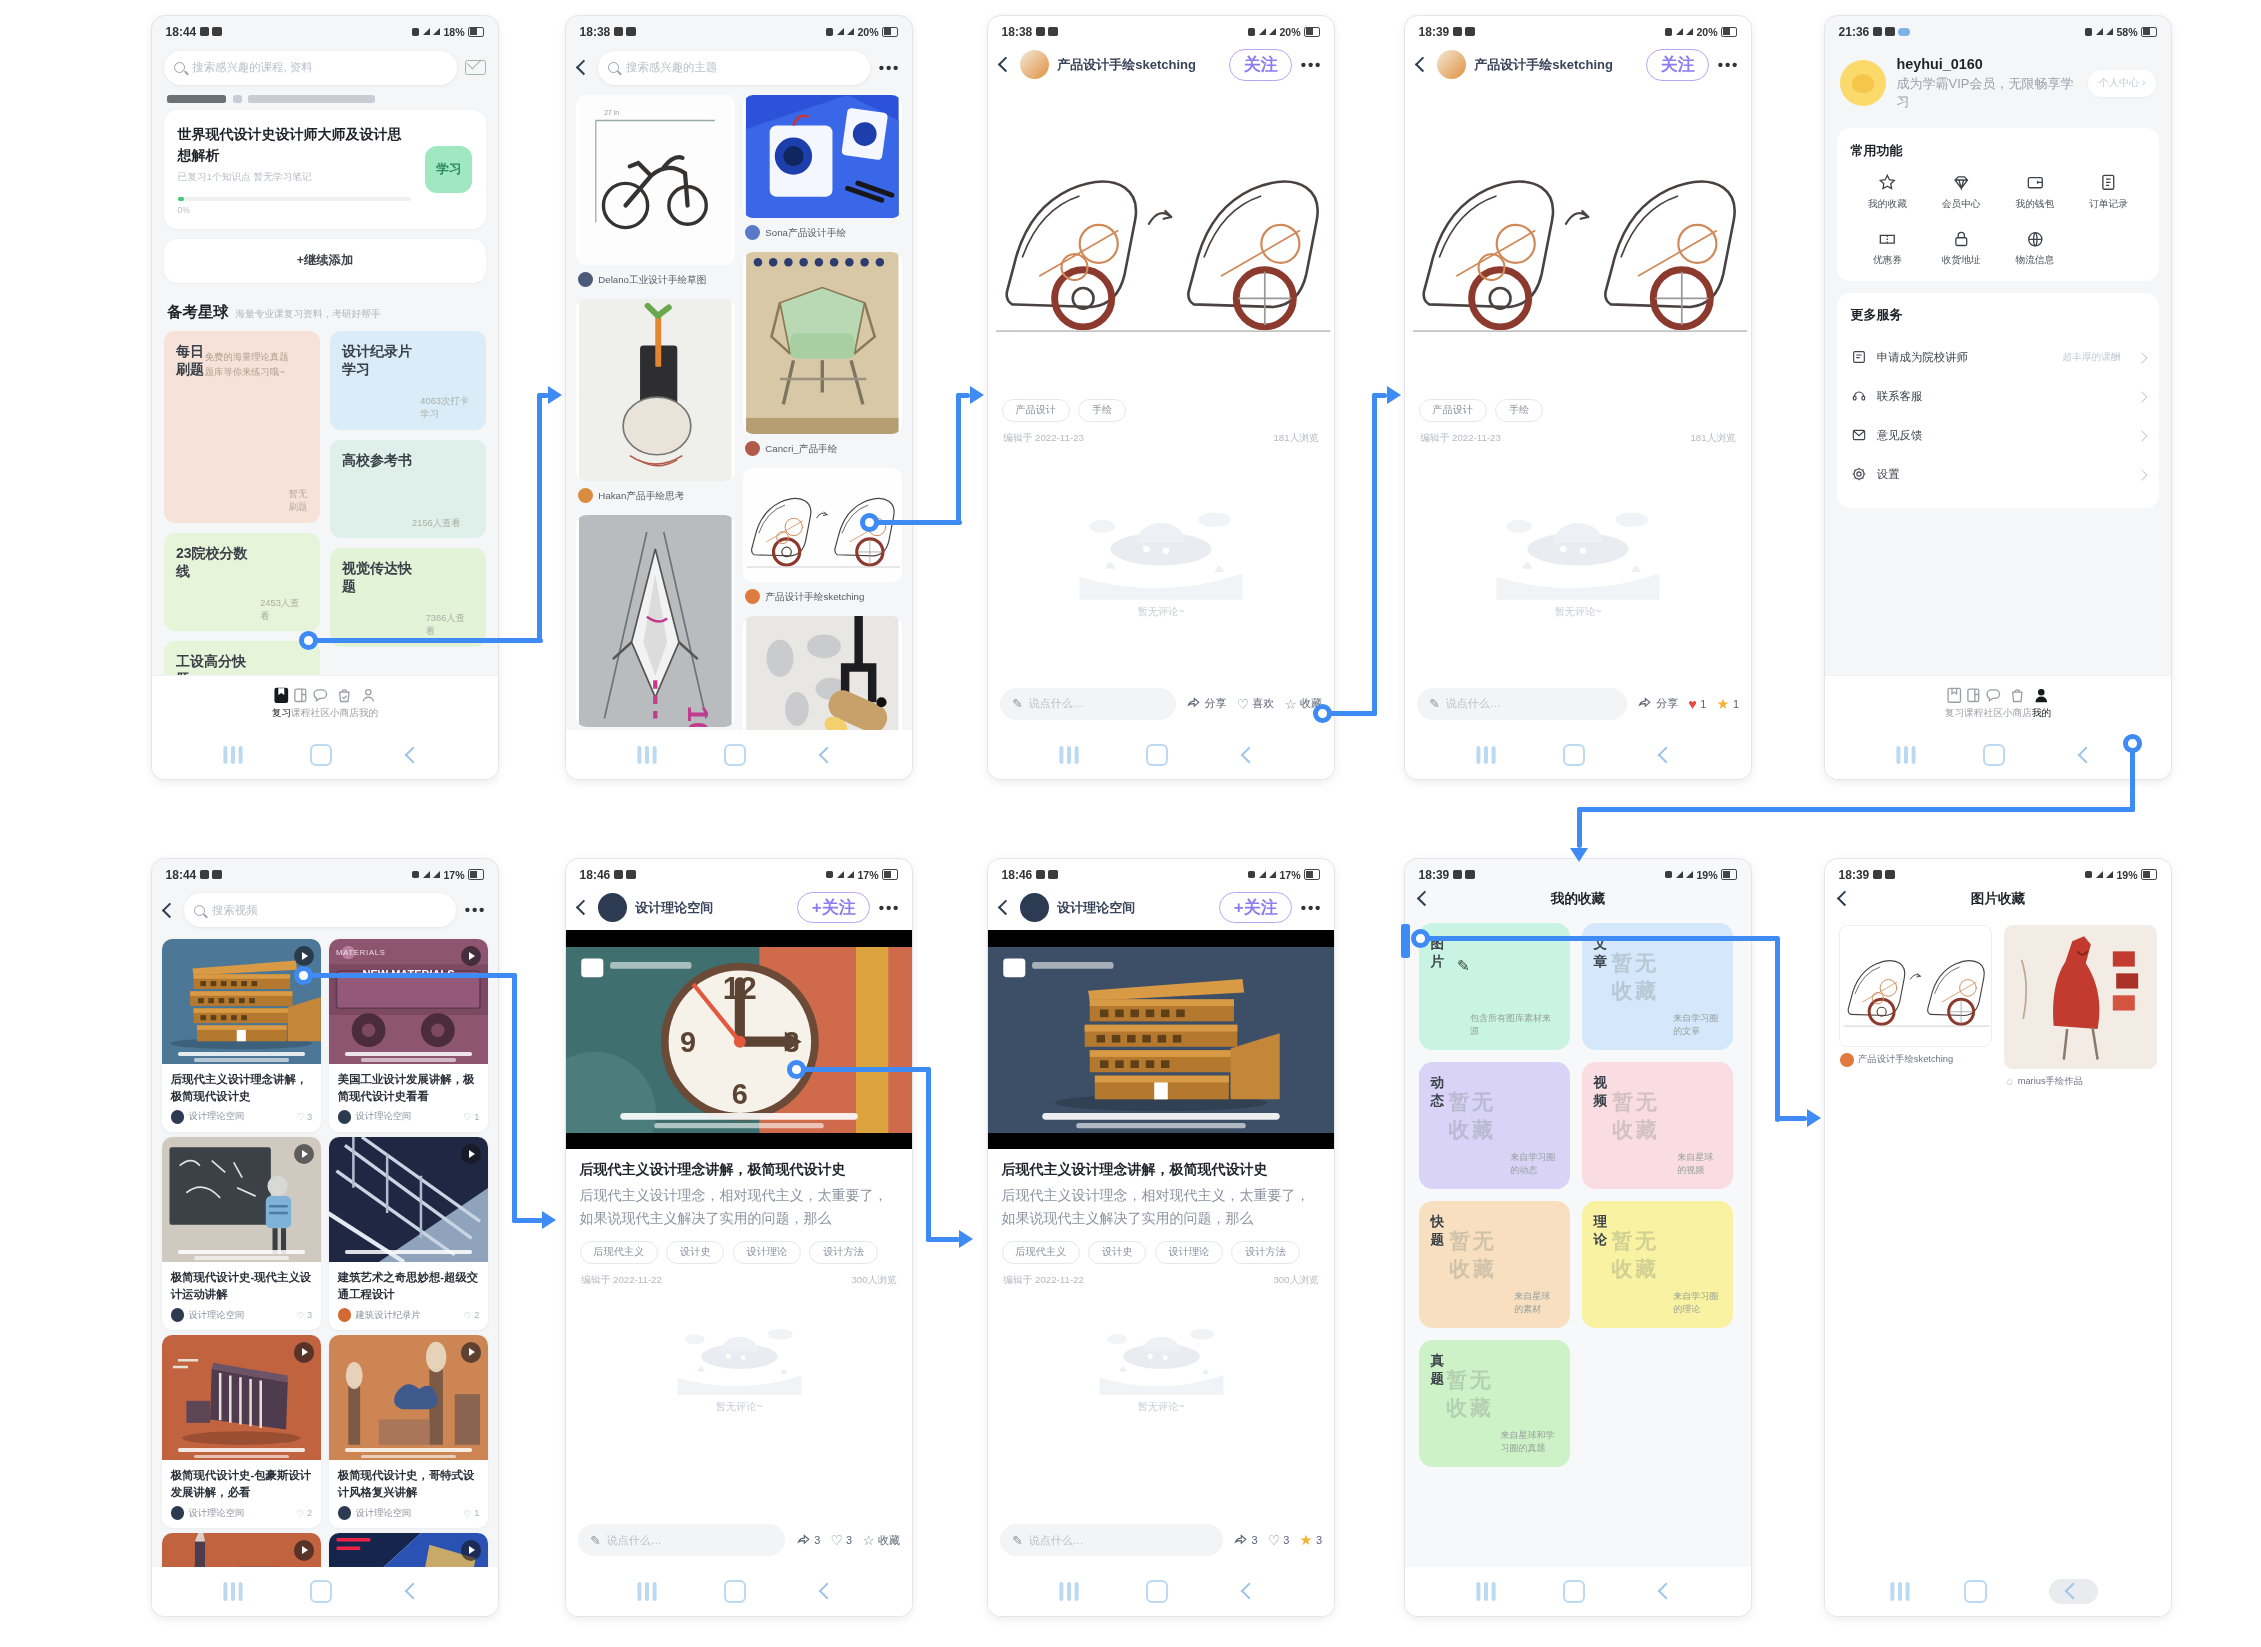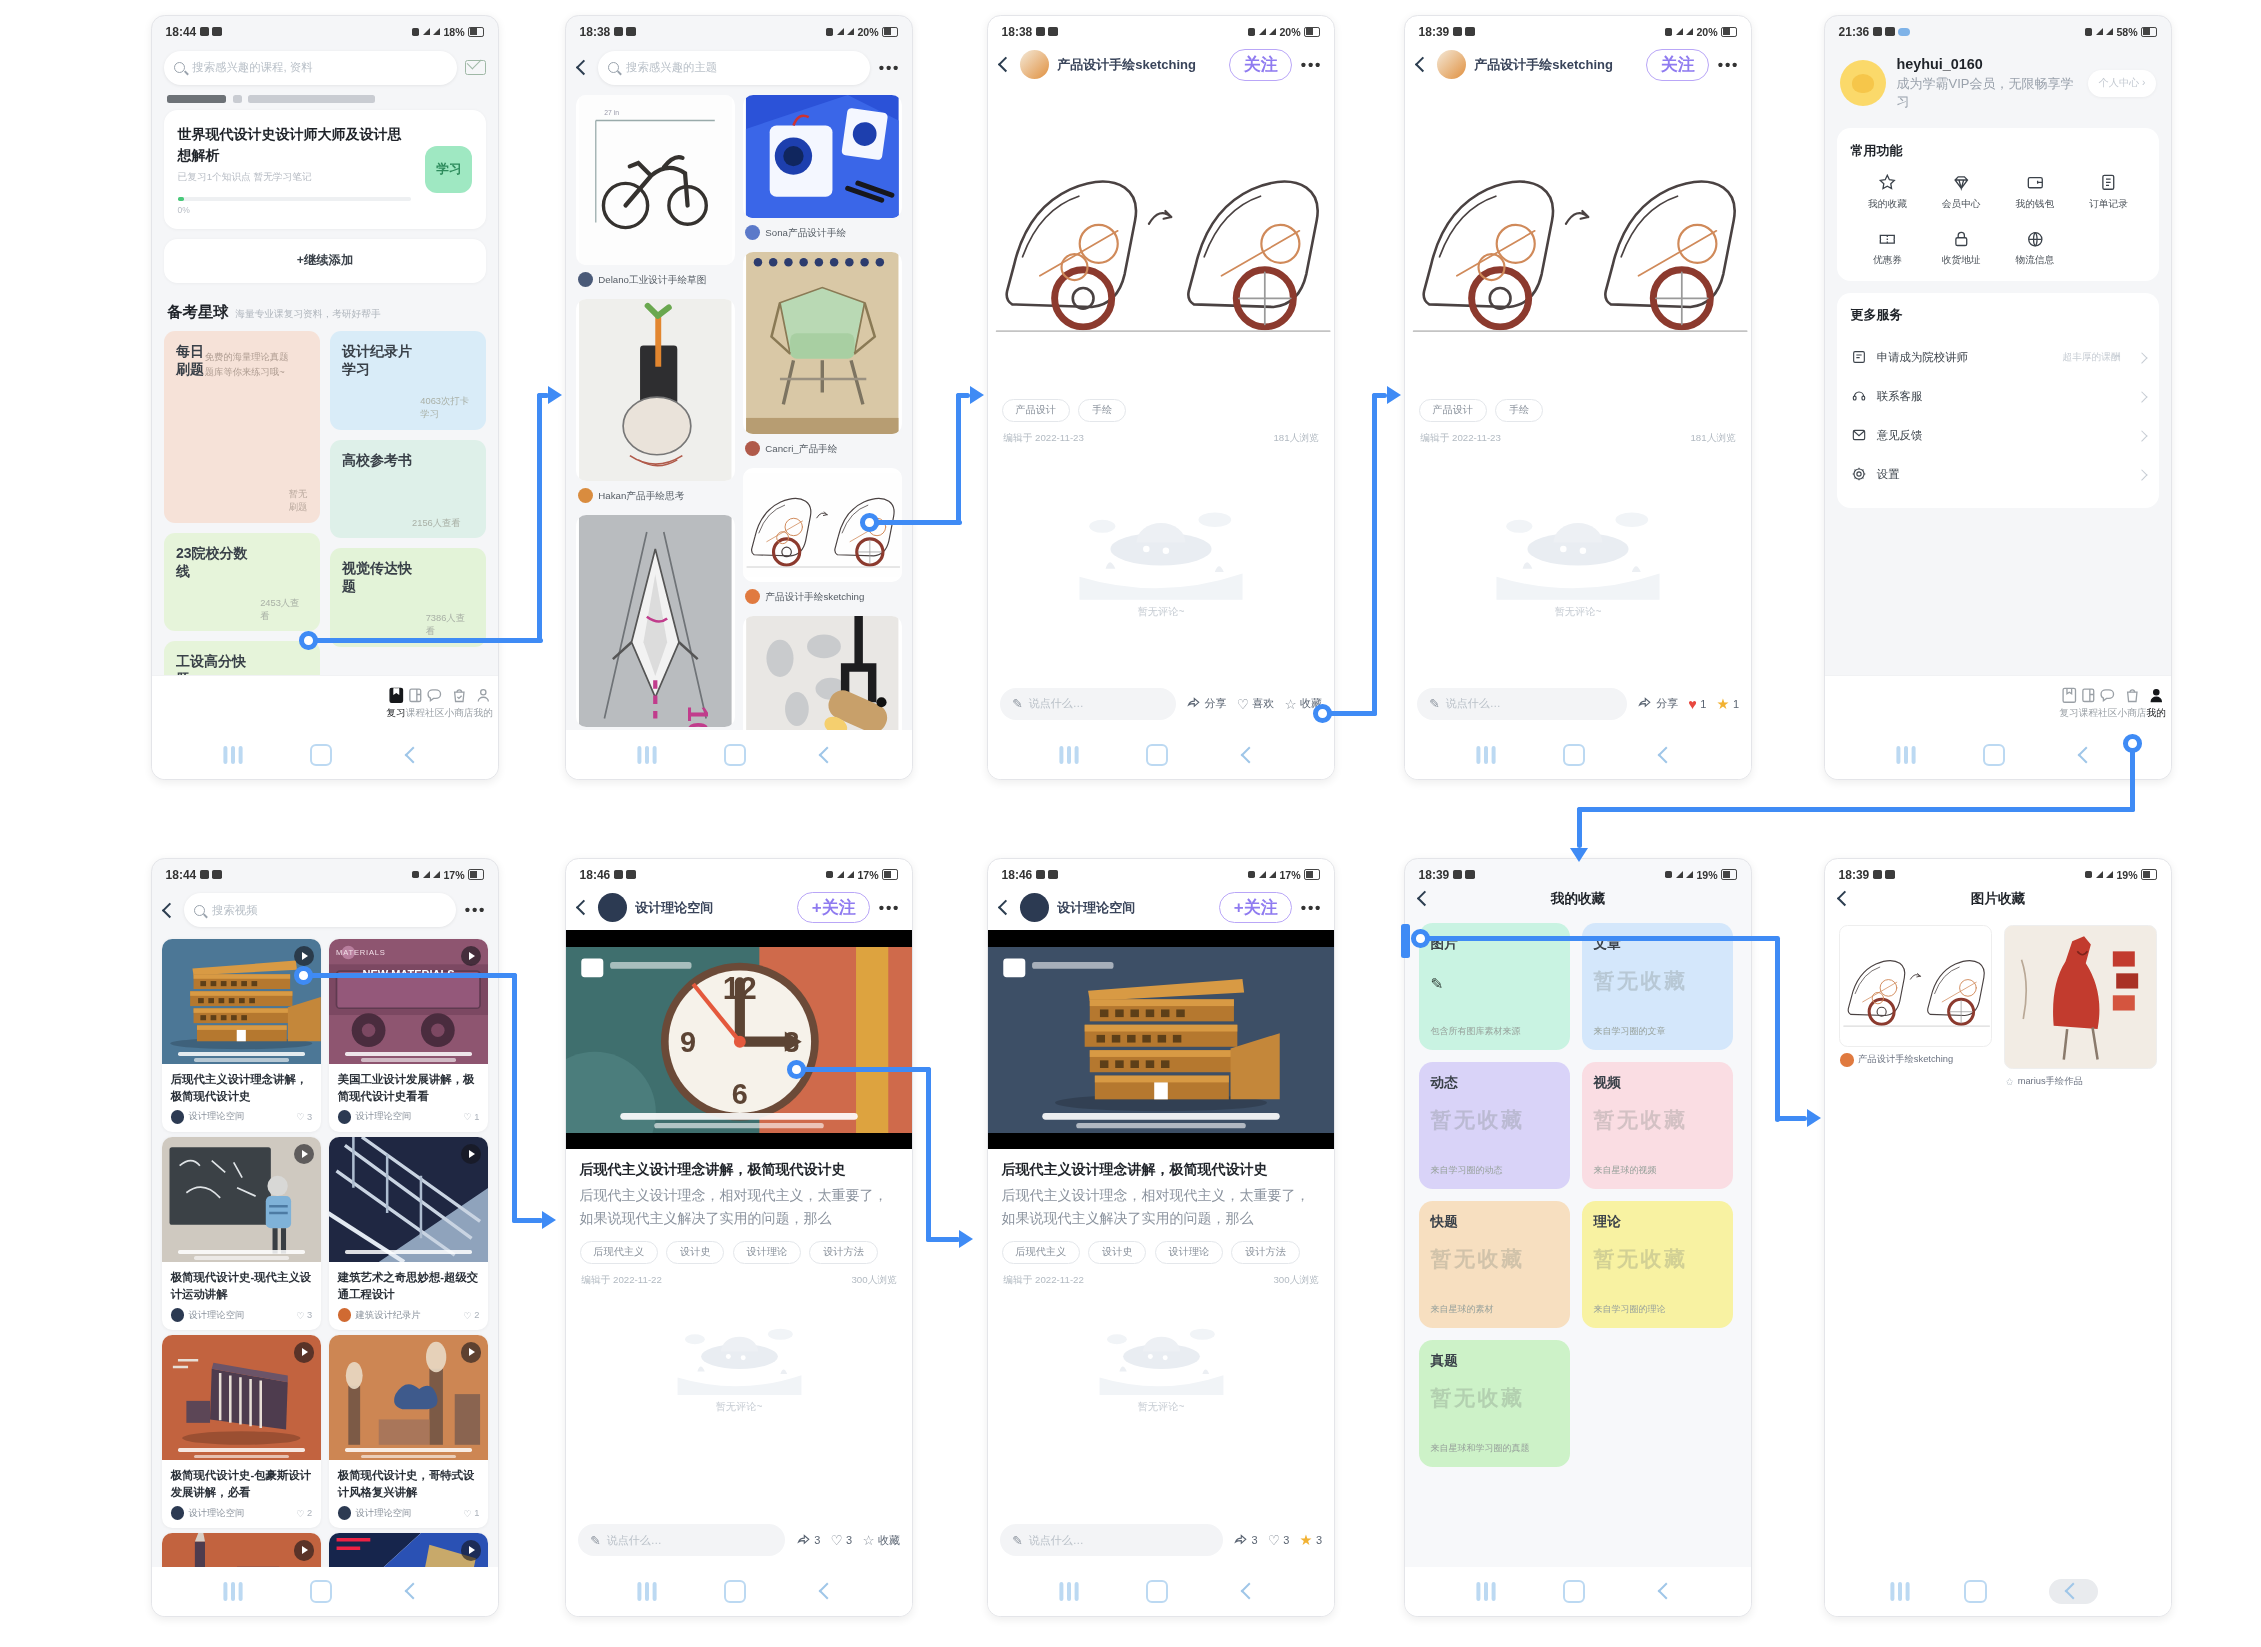--- a/index.html
+++ b/index.html
@@ -27,21 +27,21 @@
   .dots3{color:#333;font-size:15.3px;letter-spacing:1.7px;font-weight:bold;flex:none}
   .mail{width:18.6px;height:13.6px;border:1.7px solid #9fb8a6;border-radius:2.5px;position:relative;flex:none}
   .mail::after{content:"";position:absolute;left:0.8px;top:0;width:12px;height:6.8px;border-left:1.7px solid #9fb8a6;border-bottom:1.7px solid #9fb8a6;transform:rotate(-45deg) translate(2.5px,-1.7px)}
   
   .navbar{position:absolute;bottom:0;left:0;right:0;height:49px;background:#fff;display:flex;justify-content:space-around;align-items:center;padding:0 42px}
   .nv-recent{width:4.2px;height:18.6px;border-radius:2.5px;background:#bcd9f2;box-shadow:7.6px 0 0 #bcd9f2,-7.6px 0 0 #bcd9f2}
   .nv-home{width:18.6px;height:18.6px;border:2.5px solid #bcd9f2;border-radius:6px}
   .nv-back{width:10.2px;height:10.2px;border-left:2.5px solid #9fc6e8;border-bottom:2.5px solid #9fc6e8;transform:rotate(45deg)}
   .nv-hl{background:#e9ebee;border-radius:15.3px;padding:6.8px 18.6px;display:flex;align-items:center}
   
-  .tabbar{position:absolute;bottom:49px;left:0;right:0;height:54px;background:#fff;border-top:0.8px solid #f1f2f4;display:flex;justify-content:flex-end;align-items:center;padding:0 5.1px}
+  .tabbar{position:absolute;bottom:49px;left:0;right:0;height:54px;background:#fff;border-top:0.8px solid #f1f2f4;display:flex;justify-content:center;align-items:center;padding:0 5.1px}
   .tab{display:flex;flex-direction:column;align-items:center;gap:2.5px;font-size:9.7px;color:#9aa0a6}
   .tab svg{width:18.6px;height:18.6px;stroke:#9aa0a6;fill:none;stroke-width:1.7}
   .tab.active{color:#16181b}
   .tab.active svg{stroke:#16181b;fill:#16181b}
   
   .pill-follow{margin-left:auto;border:1.7px solid #b9a6f7;color:#8f7bf0;border-radius:847px;padding:3.4px 13.6px;font-size:17px;font-weight:bold;background:#fff;flex:none}
   .hdr{display:flex;align-items:center;gap:8.5px;padding:6.8px 12px}
   .avatar{width:29px;height:29px;border-radius:50%;flex:none}
   .hdr-name{font-size:13px;font-weight:bold;color:#39445a}
   .tagrow{display:flex;gap:8.5px;padding:8.5px 13.6px 3.4px}
@@ -118,21 +118,21 @@
   .fitem svg{width:18.6px;height:18.6px;stroke:#3c434b;fill:none;stroke-width:1.7}
   .srow{display:flex;align-items:center;gap:10.2px;height:39px;font-size:11.4px;color:#3c434b}
   .srow svg{width:16px;height:16px;stroke:#3c434b;fill:none;stroke-width:1.7;flex:none}
   .srow .extra{margin-left:auto;font-size:9.7px;color:#c6ccd3}
   .srow .rchev{width:6.8px;height:6.8px;border-right:1.7px solid #c6ccd3;border-top:1.7px solid #c6ccd3;transform:rotate(45deg);flex:none;margin-left:auto}
   .srow .rchev.keep{margin-left:6.8px}
   
   .ctitlebar{display:flex;align-items:center;padding:8.5px 13.6px;position:relative}
   .ctitle{position:absolute;left:0;right:0;text-align:center;font-size:13.6px;font-weight:bold;color:#1f2329}
   .colgrid{display:flex;flex-wrap:wrap;gap:12px;padding:10.2px 13.6px}
-  .colcard{width:151px;height:127px;border-radius:13.6px;padding:12px;box-sizing:border-box;display:flex;flex-direction:column}
+  .colcard{width:151px;height:127px;border-radius:13.6px;padding:12px;box-sizing:border-box;display:flex;flex-direction:row}
   .colname{font-size:13.6px;font-weight:bold;color:#3a4149}
   .colempty{font-size:21px;font-weight:bold;color:rgba(110,122,116,.28);letter-spacing:2.5px;margin-top:13.6px}
   .coldesc{font-size:9px;color:#98a29c;margin-top:auto}
   
   .figrow{display:flex;gap:12px;padding:12px 13.6px;align-items:flex-start}
   .fig{flex:1}
   .figimg{border-radius:8.5px;overflow:hidden;position:relative;border:0.8px solid #eee}
   .figcap{display:flex;align-items:center;gap:4.2px;font-size:9.3px;color:#6b7280;padding:6px 1.7px}
   .fit{display:block;width:100%;height:100%}
 </style>

